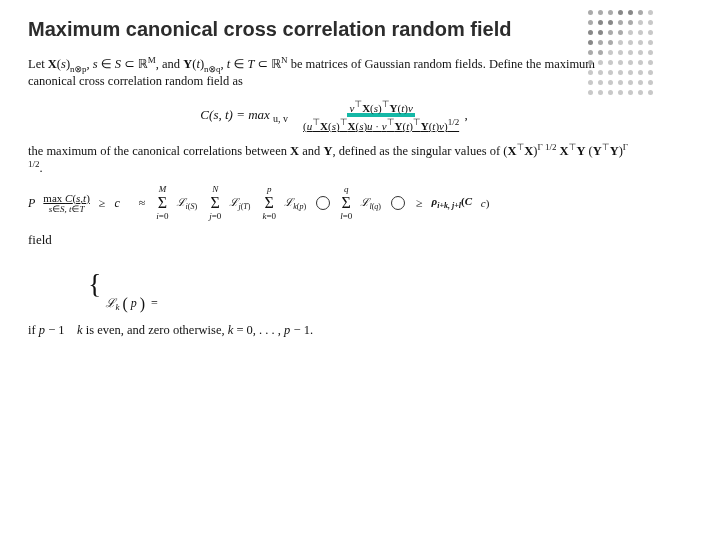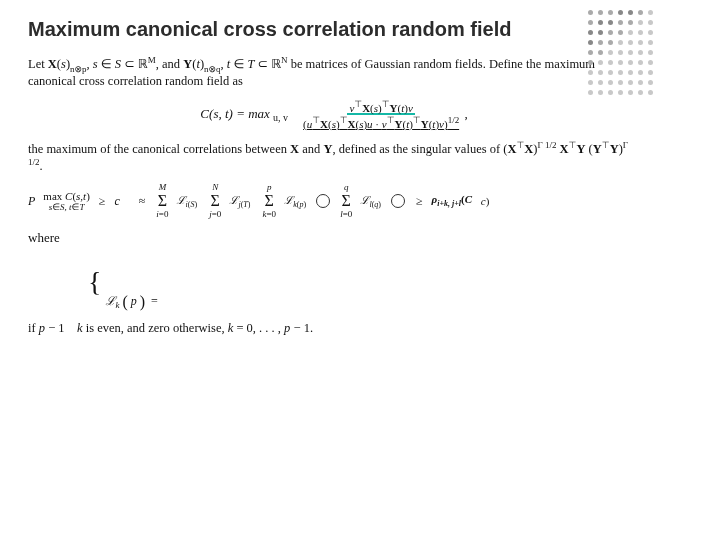--- a/index.html
+++ b/index.html
@@ -63,21 +63,21 @@
     sub { font-size: 9px; vertical-align: sub; }
 
     .fraction {
       display: inline-flex;
       flex-direction: column;
       align-items: center;
       vertical-align: middle;
       font-size: 11px;
     }
     .fraction .numer {
-      border-bottom: 2px solid #14b8a6;
+      border-bottom: 4px solid #14b8a6;
       padding: 0 2px;
     }
     .fraction .denom {
       padding: 0 2px;
       text-decoration: underline;
     }
 
     .where-section {
       margin-top: 10px;
       margin-bottom: 6px;
@@ -219,21 +219,21 @@
     ,
   </div>
 
   <div class="body-text">
     the maximum of the canonical correlations between <span class="bold">X</span> and <span class="bold">Y</span>, defined as the singular values of (<span class="bold">X</span><sup>⊤</sup><span class="bold">X</span>)<sup>Γ 1/2</sup> <span class="bold">X</span><sup>⊤</sup><span class="bold">Y</span> (<span class="bold">Y</span><sup>⊤</sup><span class="bold">Y</span>)<sup>Γ 1/2</sup>.
   </div>
 
   <div class="p-line">
     <span style="margin-right:2px;"><span class="italic">P</span></span>
     <span style="display:inline-flex; flex-direction:column; align-items:center; font-size:11px;">
-      <span style="white-space:nowrap;">max <span class="italic">C</span>(<span class="italic">s</span>,<span class="italic">t</span>)</span>
+      <span style="white-space:nowrap;text-decoration:underline;">max <span class="italic">C</span>(<span class="italic">s</span>,<span class="italic">t</span>)</span>
       <span style="font-size:9px;"><span class="italic">s</span>∈<span class="italic">S</span>, <span class="italic">t</span>∈<span class="italic">T</span></span>
     </span>
     <span>&nbsp;≥&nbsp;</span>
     <span><span class="italic">c</span></span>
 
     <span style="margin-left:10px;">&nbsp;≈&nbsp;</span>
 
     <span style="display:inline-flex; flex-direction:column; align-items:center; font-size:10px; vertical-align:middle; margin:0 2px;">
       <span style="font-size:9px; line-height:1.2;"><span class="italic">M</span></span>
       <span style="font-size:16px; line-height:1;">Σ</span>
@@ -264,21 +264,21 @@
     <span style="font-size:11px; margin-right:2px;"><span class="italic">ℒ</span><sub style="font-size:8px;"><span class="italic">l</span>(<span class="italic">q</span>)</sub></span>
     <span style="display:inline-block; width:14px; height:14px; border-radius:50%; border:1px solid #333; margin:0 2px; vertical-align:middle;"></span>
 
     <span>&nbsp;≥&nbsp;</span>
 
     <span style="font-size:11px;font-weight:bold;"><span class="italic">ρ</span><sub style="font-size:8px;"><span class="italic">i+k, j+l</span></sub>(<span class="italic">C</span></span>
     <span style="font-size:11px;">&nbsp;<span class="italic">c</span>)</span>
   </div>
 
   <div class="where-section">
-    <span style="font-size:13px;">where</span>
+    <span style="font-size:13px;">field</span>
   </div>
 
   <div class="where-formula">
     <span style="font-size:28px; font-weight:300; line-height:1; vertical-align:middle;">{</span>
     <span style="font-size:12px;margin-top:40px;">
       <span class="italic">ℒ</span><sub style="font-size:9px;"><span class="italic">k</span></sub>
       <span style="font-size:16px; vertical-align:middle;">(</span>
       <span class="italic">p</span>
       <span style="font-size:16px; vertical-align:middle;">)</span>
       &nbsp;=&nbsp;

